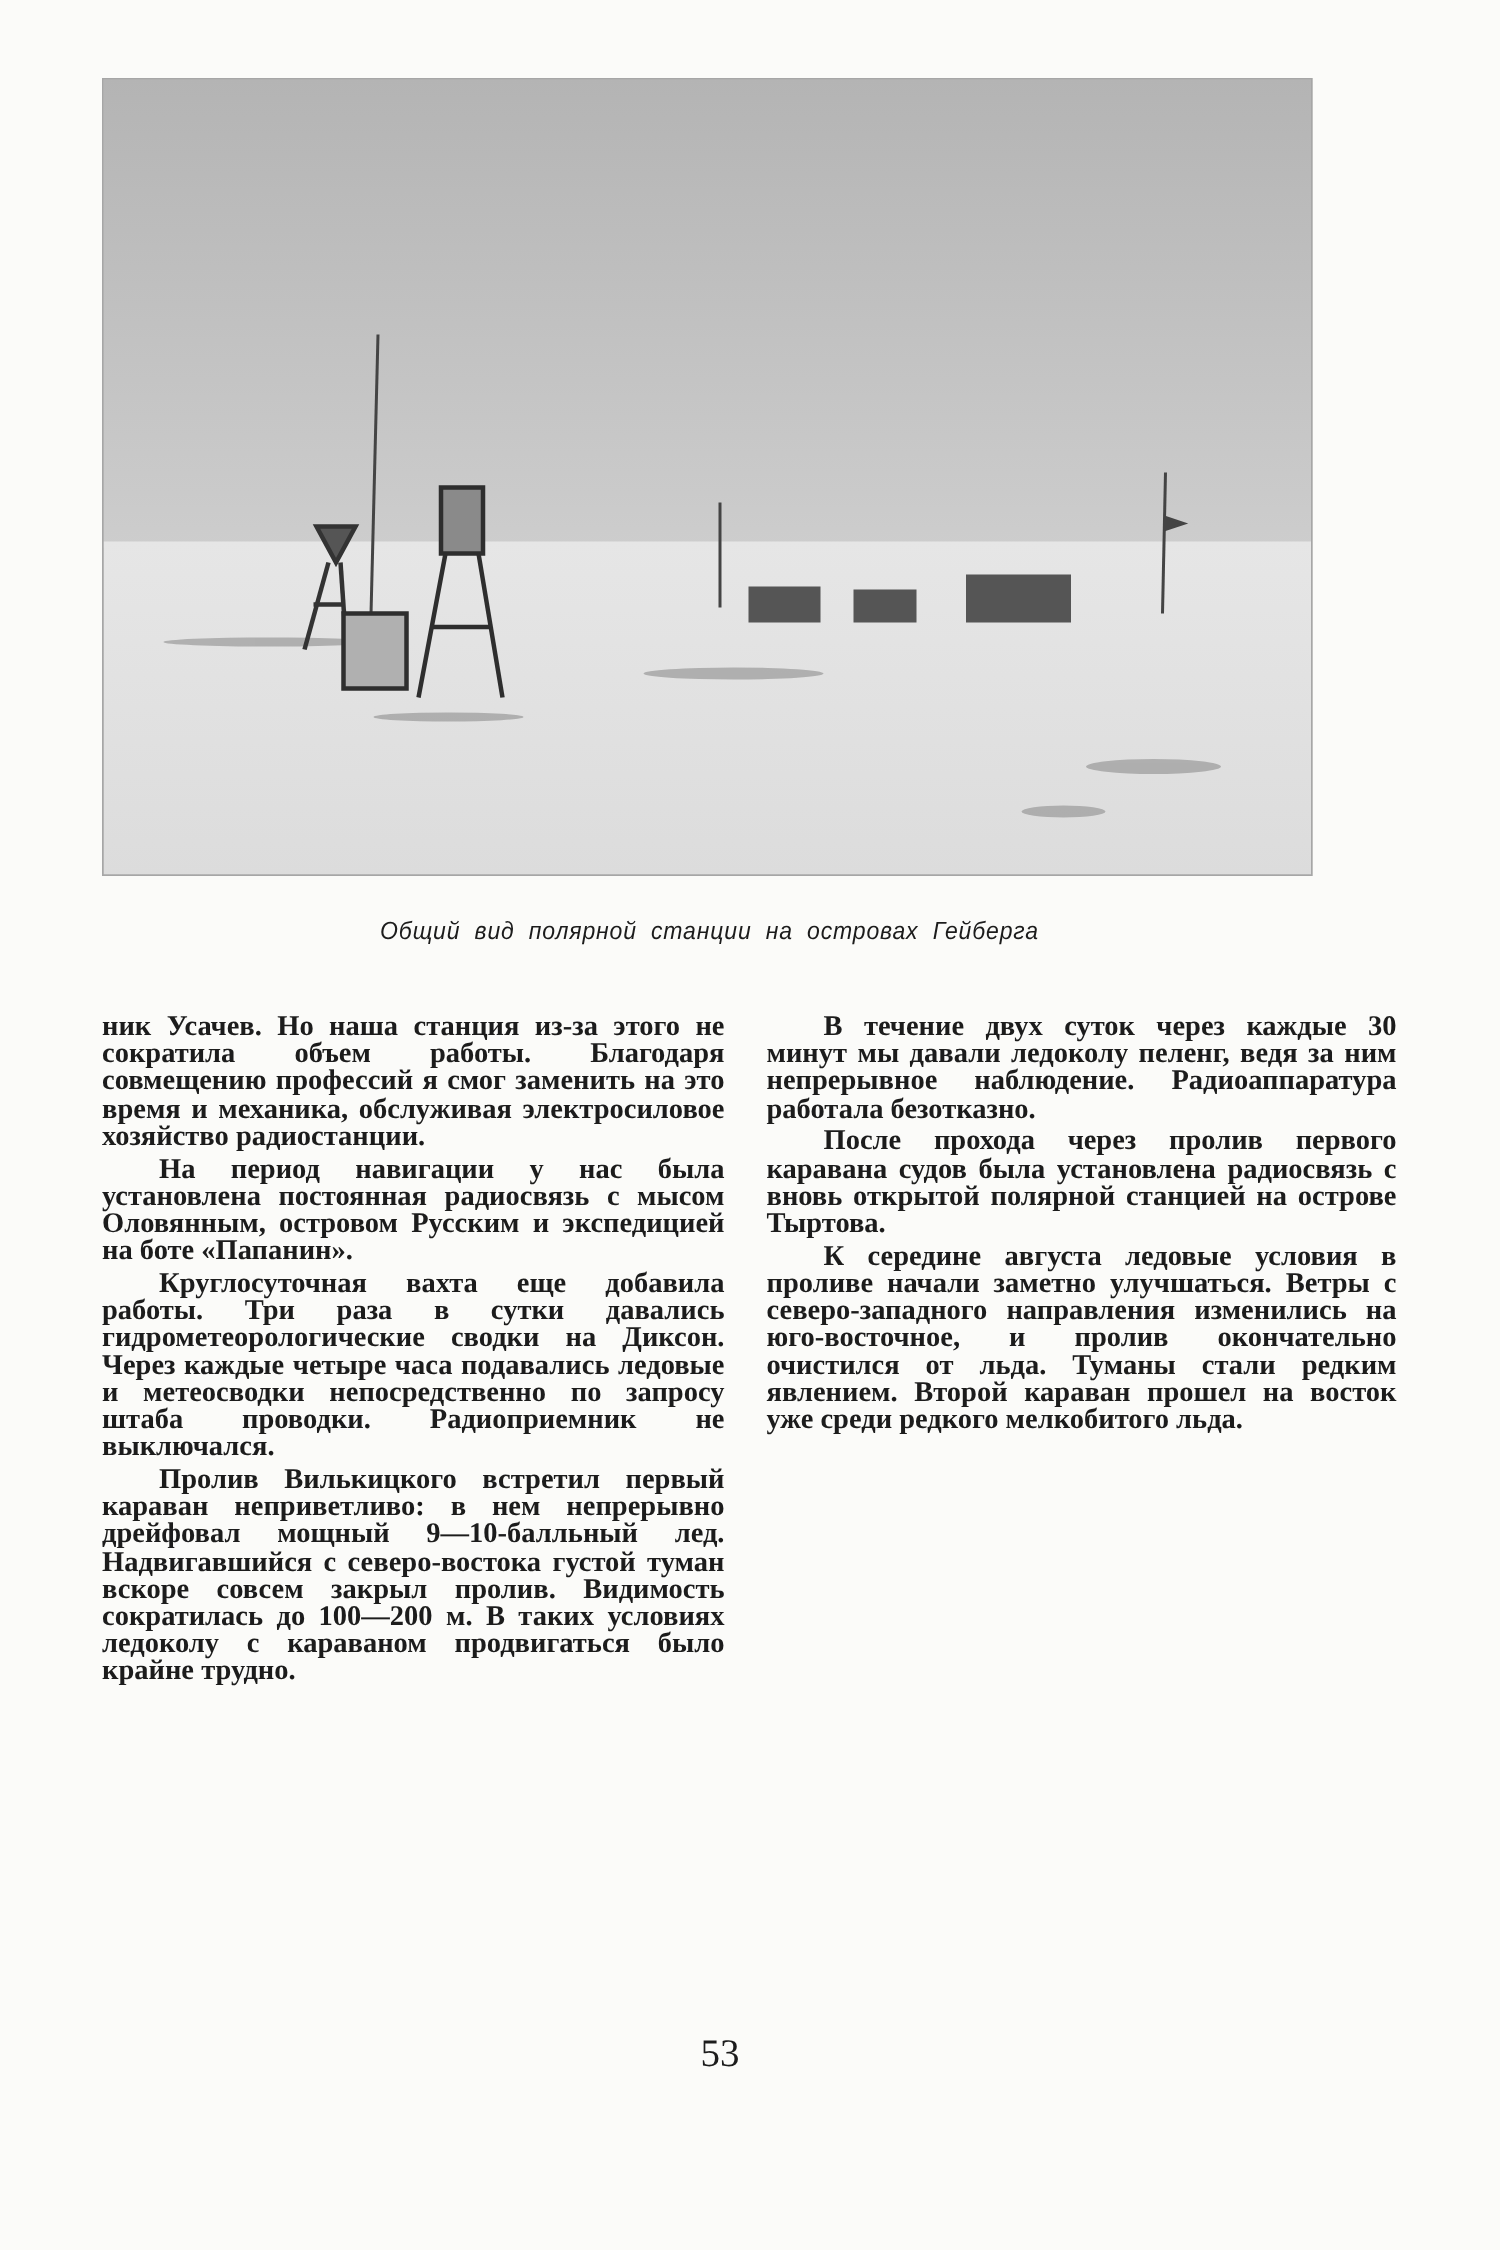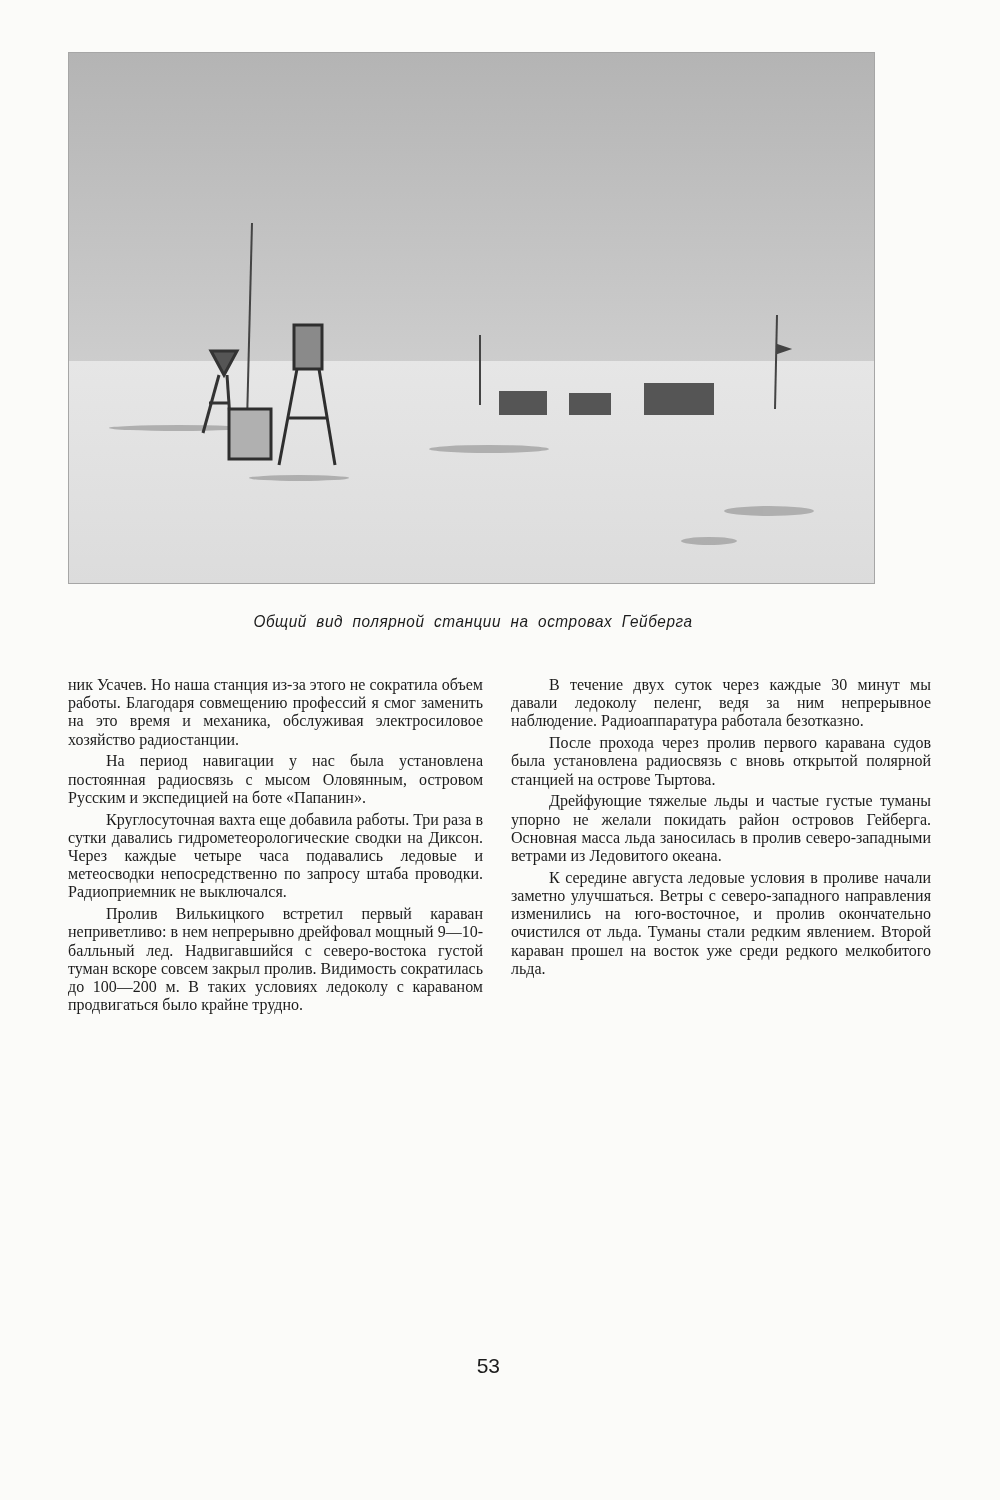--- a/index.html
+++ b/index.html
@@ -1,25 +1,25 @@
 <!DOCTYPE html>
 <html><head>
   <meta charset="utf-8">
   <style>
     html, body { margin:0; padding:0; }
     body { width:1000px; height:1500px; background:#fbfbf9; position:relative; overflow:hidden; font-family:"Liberation Serif","DejaVu Serif",serif; color:#1c1c1c; }
     .figure { position:absolute; left:68px; top:52px; width:805px; height:530px; background:#b9b9b9; overflow:hidden; border:1px solid #a6a6a6; }
     .figure svg { display:block; width:100%; height:100%; }
     .caption { position:absolute; top:612px; left:0; width:946px; text-align:center; font-style:italic; font-size:16.5px; letter-spacing:0.6px; word-spacing:5px; font-family:"Liberation Sans","DejaVu Sans",sans-serif; transform:scaleX(0.93); }
-    .col { position:absolute; top:676px; font-size:16px; line-height:18.2px; text-align:justify; hyphens:none; }
+    .col { position:absolute; top:676px; font-size:19px; line-height:18.2px; text-align:justify; hyphens:none;font-weight:bold; }
     .col.left { left:68px; width:415px; }
     .col.right { left:511px; width:420px; }
     .col p { margin:0 0 3.6px 0; text-indent:38px; }
     .col p.cont { text-indent:0; }
-    .page-num { position:absolute; top:1354px; left:460px; width:40px; text-align:right; font-size:21px; font-family:Liberation Sans, sans-serif; }
+    .page-num { position:absolute; top:1354px; left:460px; width:40px; text-align:center; font-size:26px; font-family:Liberation Serif, serif; }
   </style>
 </head>
 <body>
 
 <div class="figure">
   <svg viewBox="0 0 805 530" preserveAspectRatio="none">
     <defs>
       <linearGradient id="sky" x1="0" y1="0" x2="0" y2="1">
         <stop offset="0" stop-color="#b4b4b4"></stop>
         <stop offset="1" stop-color="#cdcdcd"></stop>
@@ -72,17 +72,16 @@
 <div class="col left">
   <p class="cont">ник Усачев. Но наша станция из-за этого не сократила объем работы. Благодаря совмещению профессий я смог заменить на это время и механика, обслуживая электросиловое хозяйство радиостанции.</p>
   <p>На период навигации у нас была установлена постоянная радиосвязь с мысом Оловянным, островом Русским и экспедицией на боте «Папанин».</p>
   <p>Круглосуточная вахта еще добавила работы. Три раза в сутки давались гидрометеорологические сводки на Диксон. Через каждые четыре часа подавались ледовые и метеосводки непосредственно по запросу штаба проводки. Радиоприемник не выключался.</p>
   <p>Пролив Вилькицкого встретил первый караван неприветливо: в нем непрерывно дрейфовал мощный 9—10-балльный лед. Надвигавшийся с северо-востока густой туман вскоре совсем закрыл пролив. Видимость сократилась до 100—200 м. В таких условиях ледоколу с караваном продвигаться было крайне трудно.</p>
 </div>
 
 <div class="col right">
   <p>В течение двух суток через каждые 30 минут мы давали ледоколу пеленг, ведя за ним непрерывное наблюдение. Радиоаппаратура работала безотказно.</p>
   <p>После прохода через пролив первого каравана судов была установлена радиосвязь с вновь открытой полярной станцией на острове Тыртова.</p>
-  <p>Дрейфующие тяжелые льды и частые густые туманы упорно не желали покидать район островов Гейберга. Основная масса льда заносилась в пролив северо-западными ветрами из Ледовитого океана.</p>
   <p>К середине августа ледовые условия в проливе начали заметно улучшаться. Ветры с северо-западного направления изменились на юго-восточное, и пролив окончательно очистился от льда. Туманы стали редким явлением. Второй караван прошел на восток уже среди редкого мелкобитого льда.</p>
 </div>
 
 <div class="page-num">53</div>
 
 </body></html>

